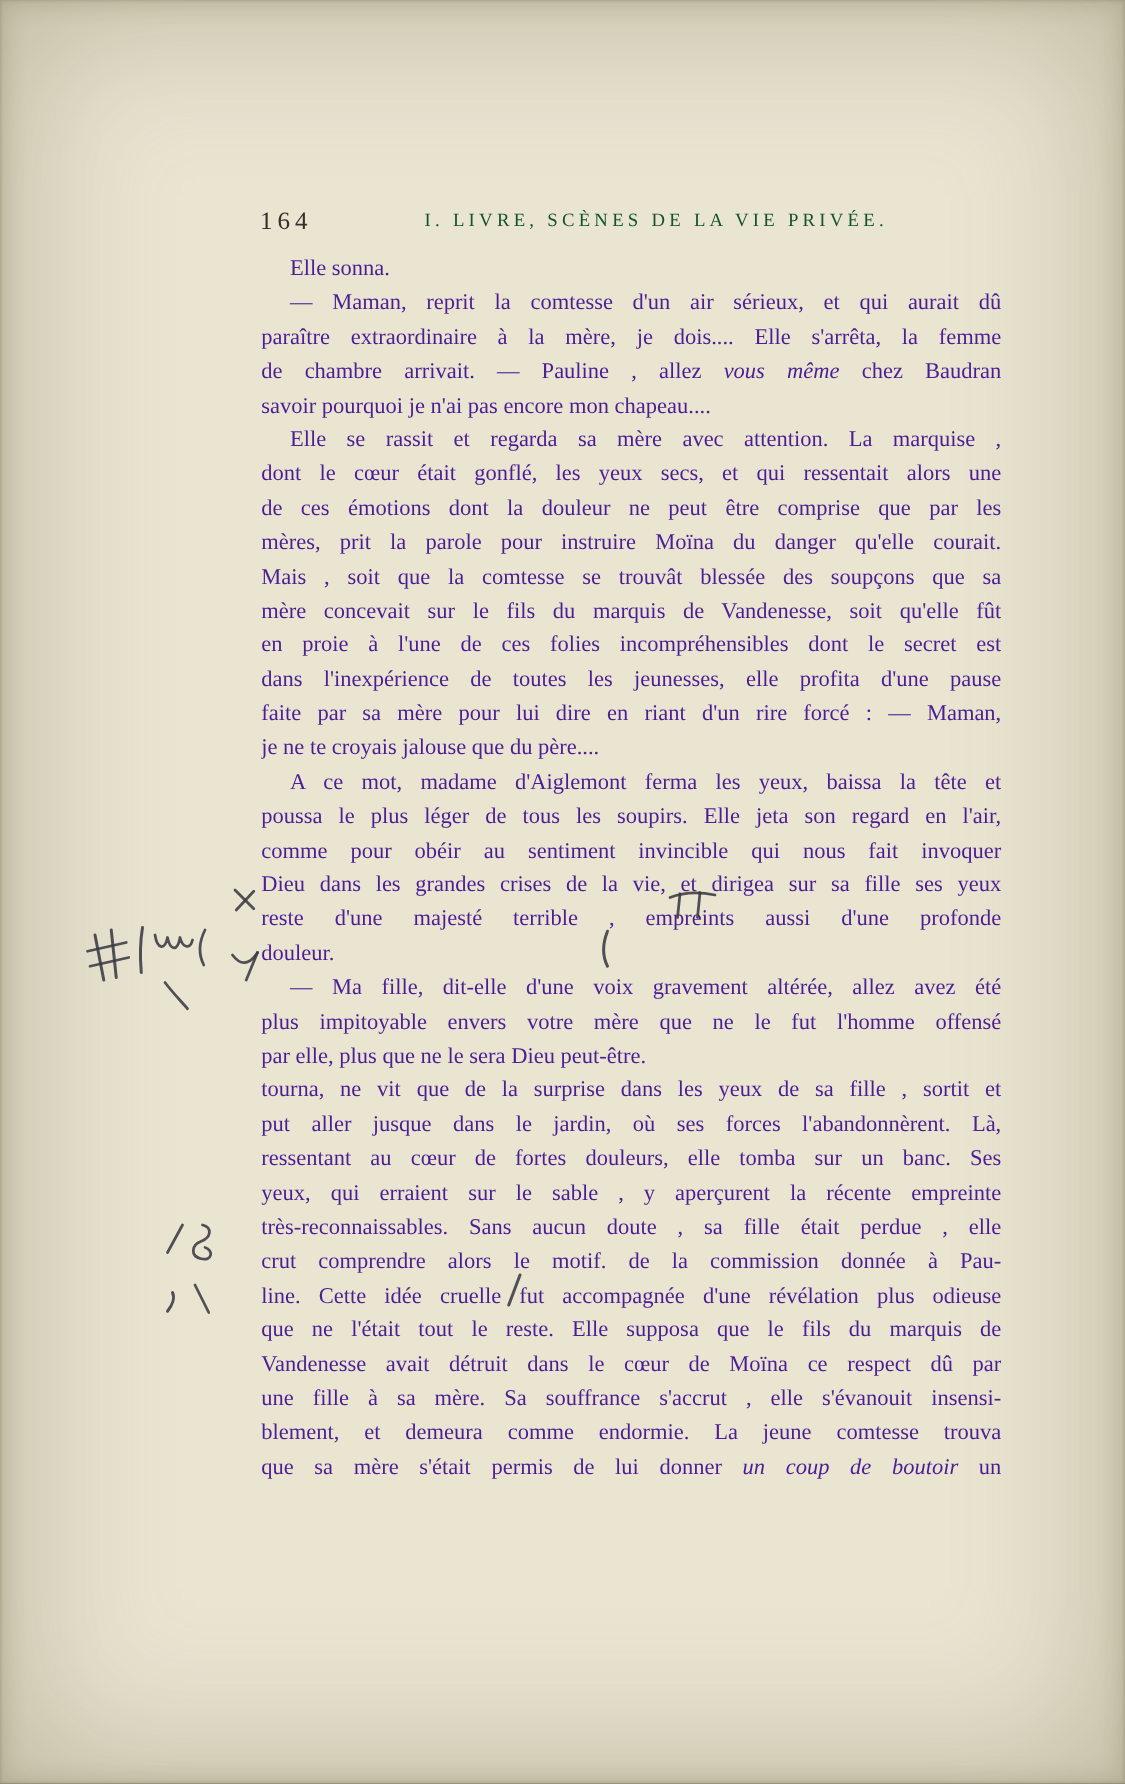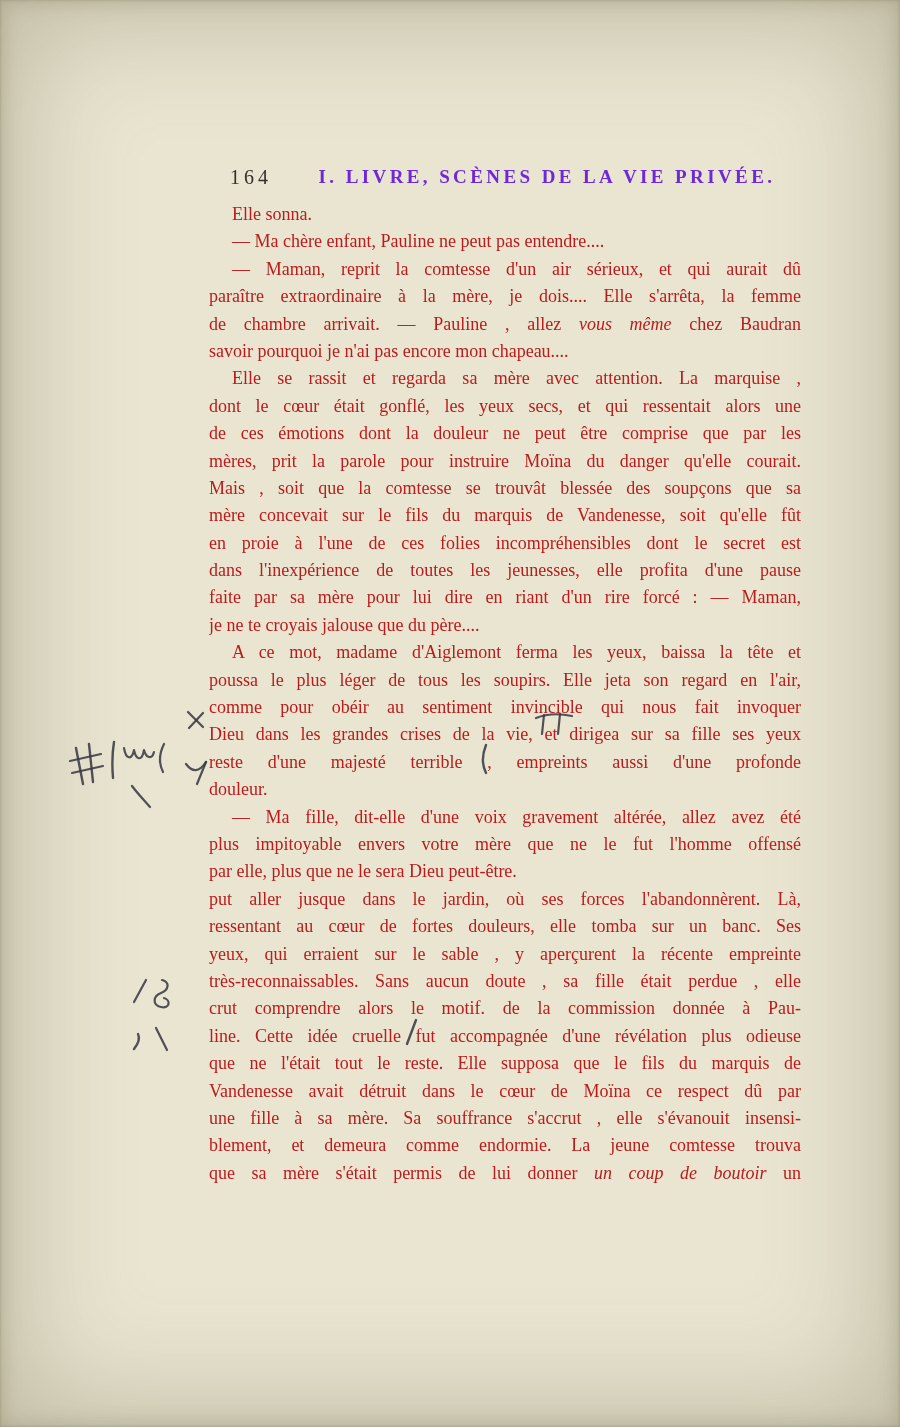--- a/index.html
+++ b/index.html
@@ -11,54 +11,53 @@
     box-shadow:
       inset 0 0 110px 25px rgba(110,100,70,.30),
       inset 0 0 18px 4px rgba(110,100,70,.22),
       inset 0 0 3px rgba(80,70,45,.35);
     font-family:"Liberation Serif","DejaVu Serif",serif;
     color:#34312b;
     overflow:hidden;
   }
   .header{
     position:absolute;top:166px;left:208px;width:592px;
-    display:flex;align-items:flex-start;margin-left:22px;
+    display:flex;align-items:center;
   }
   .page-number{font-size:20px;letter-spacing:4px;}
   .running-title{
     flex:1;text-align:center;
-    font-size:19px;letter-spacing:3.4px;font-weight:bold;
-    color:#6d28d9;
+    font-size:15px;letter-spacing:3.4px;font-weight:normal;
+    color:#14532d;
   }
   .text-block{position:absolute;left:209px;top:201px;width:592px;}
   .line{
     height:27.4px;line-height:27.4px;font-size:18px;
     text-align:justify;text-align-last:justify;-moz-text-align-last:justify;
     overflow:hidden;white-space:normal;
-    color:#b91c1c;
+    color:#4c1d95;
   }
   .line.end{text-align-last:left;-moz-text-align-last:left;}
   .line.indent{padding-left:23px;}
   .line em{font-style:italic;}
   .annotation{position:absolute;pointer-events:none;}
   .annotation path{stroke:#3a3a44;fill:none;stroke-linecap:round;stroke-linejoin:round;opacity:.88;}
 </style>
 </head>
 <body>
 
 <div class="page">
 
   <div class="header">
     <span class="page-number">164</span>
     <span class="running-title">I. LIVRE, SCÈNES DE LA VIE PRIVÉE.</span>
   </div>
 
   <div class="text-block">
       <div class="line indent end"><span>Elle sonna.</span></div>
-      <div class="line indent end"><span>— Ma chère enfant, Pauline ne peut pas entendre....</span></div>
       <div class="line indent"><span>— Maman, reprit la comtesse d'un air sérieux, et qui aurait dû</span></div>
       <div class="line"><span>paraître extraordinaire à la mère, je dois.... Elle s'arrêta, la femme</span></div>
       <div class="line"><span>de chambre arrivait. — Pauline , allez </span><em>vous même</em><span> chez Baudran</span></div>
       <div class="line end"><span>savoir pourquoi je n'ai pas encore mon chapeau....</span></div>
       <div class="line indent"><span>Elle se rassit et regarda sa mère avec attention. La marquise ,</span></div>
       <div class="line"><span>dont le cœur était gonflé, les yeux secs, et qui ressentait alors une</span></div>
       <div class="line"><span>de ces émotions dont la douleur ne peut être comprise que par les</span></div>
       <div class="line"><span>mères, prit la parole pour instruire Moïna du danger qu'elle courait.</span></div>
       <div class="line"><span>Mais , soit que la comtesse se trouvât blessée des soupçons que sa</span></div>
       <div class="line"><span>mère concevait sur le fils du marquis de Vandenesse, soit qu'elle fût</span></div>
@@ -68,20 +67,21 @@
       <div class="line end"><span>je ne te croyais jalouse que du père....</span></div>
       <div class="line indent"><span>A ce mot, madame d'Aiglemont ferma les yeux, baissa la tête et</span></div>
       <div class="line"><span>poussa le plus léger de tous les soupirs. Elle jeta son regard en l'air,</span></div>
       <div class="line"><span>comme pour obéir au sentiment invincible qui nous fait invoquer</span></div>
       <div class="line"><span>Dieu dans les grandes crises de la vie, et dirigea sur sa fille ses yeux</span></div>
       <div class="line"><span>reste d'une majesté terrible , empreints aussi d'une profonde</span></div>
       <div class="line end"><span>douleur.</span></div>
       <div class="line indent"><span>— Ma fille, dit-elle d'une voix gravement altérée, allez avez été</span></div>
       <div class="line"><span>plus impitoyable envers votre mère que ne le fut l'homme offensé</span></div>
       <div class="line end"><span>par elle, plus que ne le sera Dieu peut-être.</span></div>
+      <div class="line"><span>tourna, ne vit que de la surprise dans les yeux de sa fille , sortit et</span></div>
       <div class="line"><span>put aller jusque dans le jardin, où ses forces l'abandonnèrent. Là,</span></div>
       <div class="line"><span>ressentant au cœur de fortes douleurs, elle tomba sur un banc. Ses</span></div>
       <div class="line"><span>yeux, qui erraient sur le sable , y aperçurent la récente empreinte</span></div>
       <div class="line"><span>très-reconnaissables. Sans aucun doute , sa fille était perdue , elle</span></div>
       <div class="line"><span>crut comprendre alors le motif. de la commission donnée à Pau-</span></div>
       <div class="line"><span>line. Cette idée cruelle fut accompagnée d'une révélation plus odieuse</span></div>
       <div class="line"><span>que ne l'était tout le reste. Elle supposa que le fils du marquis de</span></div>
       <div class="line"><span>Vandenesse avait détruit dans le cœur de Moïna ce respect dû par</span></div>
       <div class="line"><span>une fille à sa mère. Sa souffrance s'accrut , elle s'évanouit insensi-</span></div>
       <div class="line"><span>blement, et demeura comme endormie. La jeune comtesse trouva</span></div>

